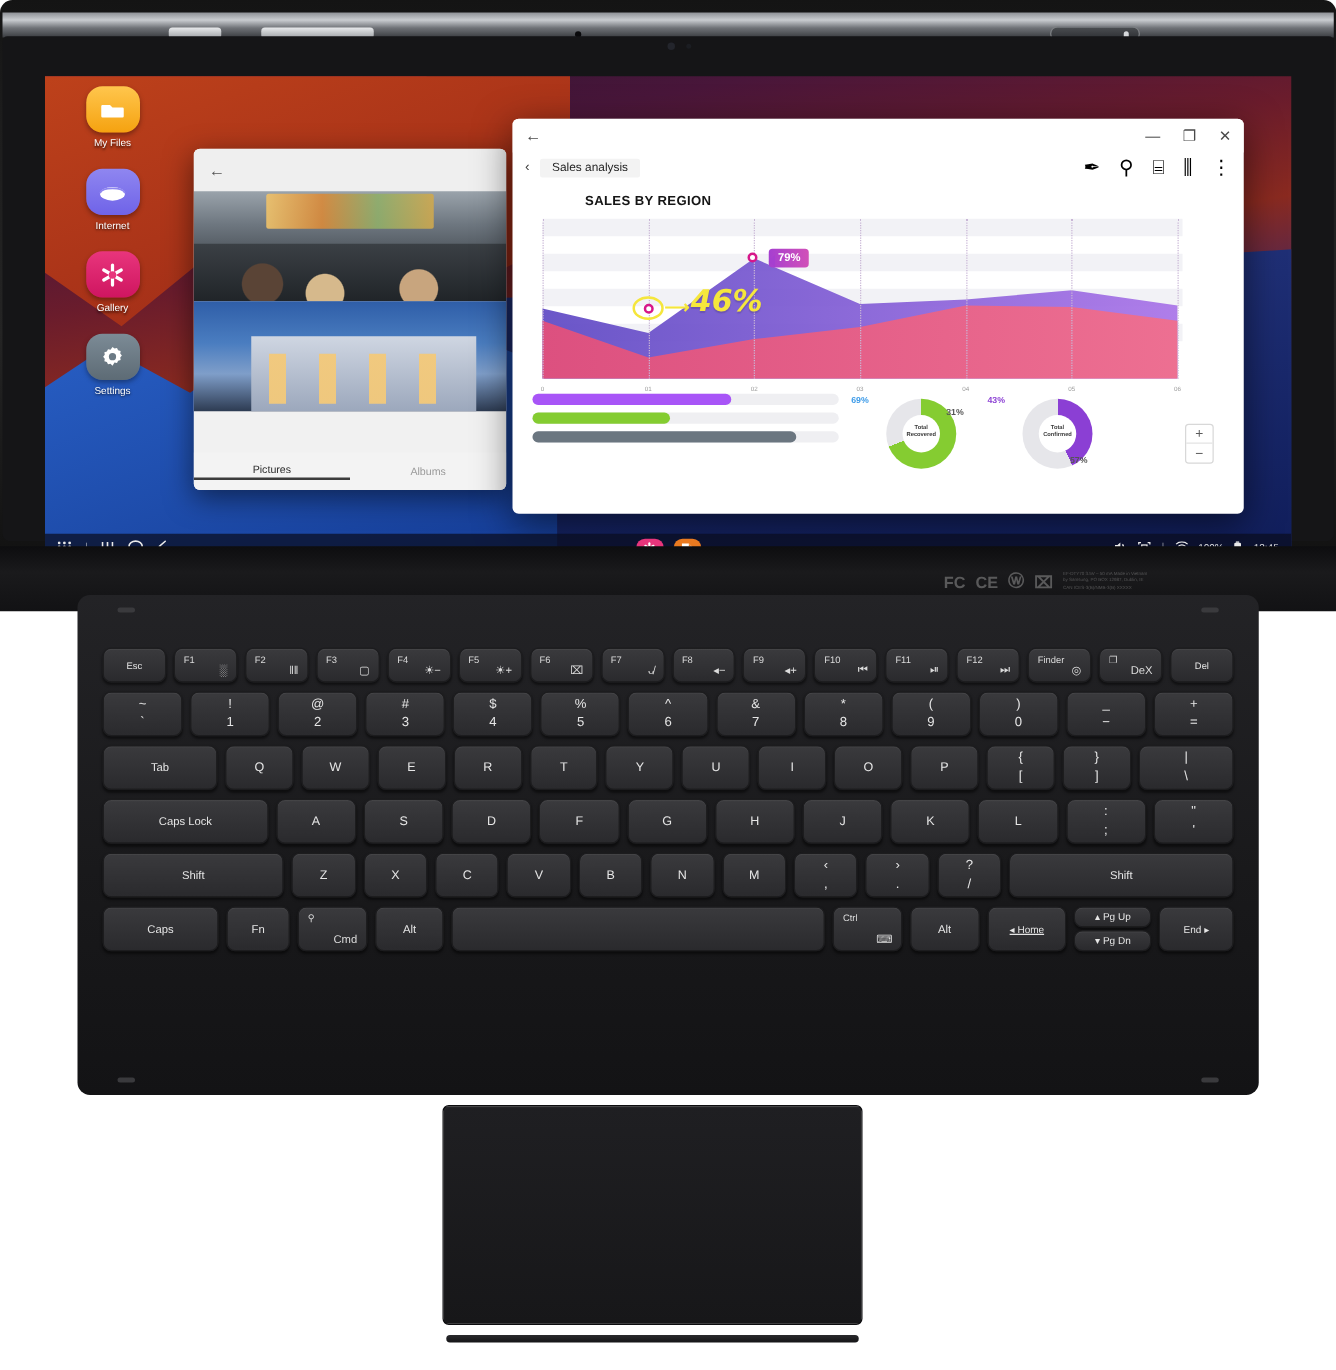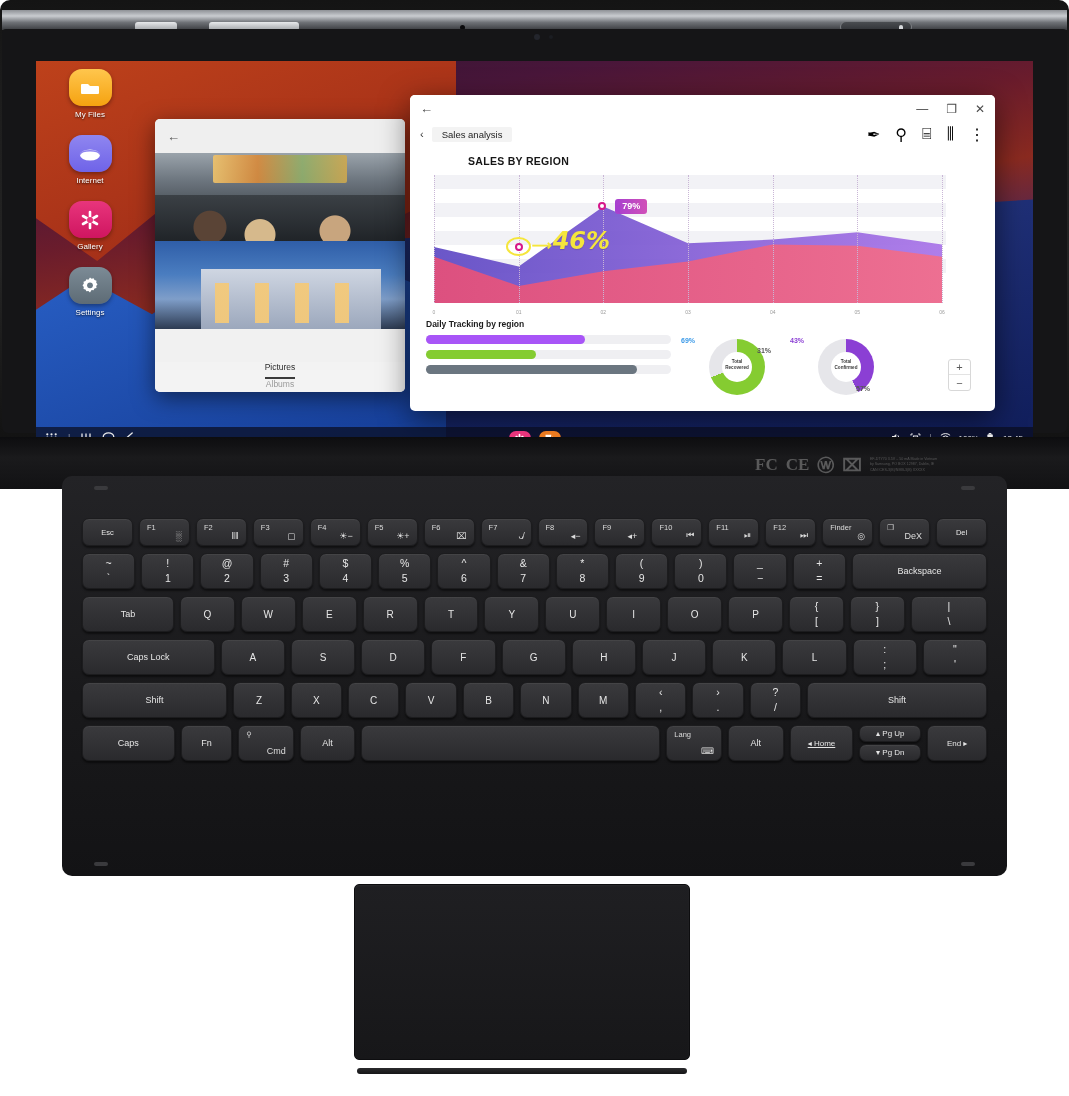--- a/index.html
+++ b/index.html
@@ -89,21 +89,21 @@
     background: radial-gradient(circle at 22% 70%,#5a4436 0 16px,transparent 17px),
                 radial-gradient(circle at 42% 86%,#d6b98c 0 15px,transparent 16px),
                 radial-gradient(circle at 72% 78%,#c8a57e 0 15px,transparent 16px),
                 linear-gradient(180deg,#3b4045,#202428); }
   .photo-house { background: linear-gradient(180deg,#2f5ea8 0%,#4a7dc0 38%,#7f9ec9 66%,#2d3b52 100%); }
   .photo-house::before { content:""; position:absolute; left:46px; top:28px; width:180px; height:62px;
     background: linear-gradient(180deg,#cfd6e2,#9aa6bb); }
   .photo-house::after { content:""; position:absolute; left:60px; top:42px; width:150px; height:40px;
     background: repeating-linear-gradient(90deg,#f3c97a 0 14px,transparent 14px 40px); opacity:.95; }
   .gal-tabs { position:absolute; bottom:0; left:0; width:250px; height:30px; background:#f3f3f3;
-    display:flex; align-items:center;flex-direction:column; }
+    display:flex; align-items:center; }
   .gal-tab { flex:1; text-align:center; font-size:8.5px; color:#9a9a9a; }
   .gal-tab.active { color:#2d2d2d; border-bottom:2px solid #3b3b3b; padding-bottom:2px; }
 
   
   .win-sales {
     position:absolute; left:374px; top:34px; width:585px; height:316px;
     background:#ffffff; border-radius:5px; box-shadow:0 8px 30px rgba(0,0,0,.55); overflow:hidden;
   }
   .sw-titlebar { height:27px; display:flex; align-items:center; padding:0 10px; background:#fff; }
   .sw-back { font-size:13px; color:#4a4a4a; }
@@ -159,21 +159,21 @@
   .tb-app { width:22px; height:15px; border-radius:7px; display:flex; align-items:center;
     justify-content:center; font-size:9px; color:#fff; }
   .tb-right { margin-left:auto; display:flex; align-items:center; gap:8px; color:#e8e8e8; font-size:8px; }
   .tb-ico { color:#e6e6e6; font-size:9px; }
 
   
   .kb-hinge { position:absolute; left:0; top:437px; width:1069px; height:52px;
     background: linear-gradient(180deg,#0d0d0f,#1a1a1c 40%,#121214 100%); }
   .reg-area { position:absolute; left:755px; top:448px; width:220px; height:34px;
     display:flex; align-items:center; gap:8px; opacity:.5; }
-  .reg-mark { color:#9a9a9a; font-size:17px; font-weight:bold; font-family:Liberation Serif, serif; }
+  .reg-mark { color:#9a9a9a; font-size:13px; font-weight:bold; font-family:Liberation Sans, sans-serif; }
   .reg-txt { font-size:3.6px; color:#8d8d8d; line-height:1.5; }
 
   .kb-body { position:absolute; left:62px; top:476px; width:945px; height:400px;
     background: linear-gradient(180deg,#232326,#19191b 55%,#131315 100%);
     border-radius:10px; }
   .kb-screw { position:absolute; width:14px; height:4px; border-radius:2px; background:#3a3a3d; }
   .keys { position:absolute; left:20px; top:26px; width:905px;margin-top:16px; }
   .krow { display:flex; gap:6px; margin-bottom:7px; }
   .key { background: linear-gradient(180deg,#3a3a3d,#2a2a2d); border-radius:7px;
     border:1px solid #1c1c1e; box-shadow: 0 2px 2px rgba(0,0,0,.5), inset 0 1px 0 rgba(255,255,255,.05);
@@ -345,21 +345,20 @@
 
             <div class="dot" id="dot79" style="left: 172.333px; top: 26.62px;"></div>
             <div class="badge79" id="badge79" style="left: 189.333px; top: 23.62px;">79%</div>
 
             <div class="ann-circle" id="anncirc" style="left: 79.6667px; top: 61.88px;"></div>
             <div class="dot" id="dot46" style="border-color: rgb(214, 23, 138); left: 88.6667px; top: 67.88px;"></div>
             <div class="ann-arrow" id="annarrow" style="left: 105.667px; top: 61.88px;">⟶</div>
             <div class="ann46" id="ann46" style="left: 126.667px; top: 51.88px;">46%</div>
           </div>
 
-          <div class="sw-h2">Daily Tracking by region</div>
 
           <div class="lower">
             <div class="bars" id="progress-bars">
                 <div class="bar-track">
                   <div class="bar-fill" style="width: 65%; background: rgb(168, 85, 247);"></div>
                 </div>
                 <div class="bar-track">
                   <div class="bar-fill" style="width: 45%; background: rgb(132, 204, 49);"></div>
                 </div>
                 <div class="bar-track">
@@ -639,21 +638,20 @@
               <span class="up">_</span>
               <span class="dn">−</span>
             </div>
           </div>
           <div class="key">
             <div class="two">
               <span class="up">+</span>
               <span class="dn">=</span>
             </div>
           </div>
-          <div class="key lbl" style="flex: 2.6 1 0px;">Backspace</div>
         </div>
         <div class="krow">
           <div class="key lbl" style="flex: 1.7 1 0px;">Tab</div>
           <div class="key">Q</div>
           <div class="key">W</div>
           <div class="key">E</div>
           <div class="key">R</div>
           <div class="key">T</div>
           <div class="key">Y</div>
           <div class="key">U</div>
@@ -735,21 +733,21 @@
         <div class="krow">
           <div class="key lbl" style="flex: 2.2 1 0px;">Caps</div>
           <div class="key lbl" style="flex: 1.2 1 0px;">Fn</div>
           <div class="key" style="flex: 1.3 1 0px;">
             <span class="fl">⚲</span>
             <span class="fr">Cmd</span>
           </div>
           <div class="key lbl" style="flex: 1.3 1 0px;">Alt</div>
           <div class="key spacebar" style="flex: 7.2 1 0px;"></div>
           <div class="key" style="flex: 1.3 1 0px;">
-            <span class="fl">Lang</span>
+            <span class="fl">Ctrl</span>
             <span class="fr">⌨</span>
           </div>
           <div class="key lbl" style="flex: 1.3 1 0px;">Alt</div>
           <div class="key small" style="flex: 1.5 1 0px; text-decoration: underline;">◂ Home</div>
           <div class="pg-stack" style="flex: 1.5 1 0px;">
             <div class="key">▴ Pg Up</div>
             <div class="key">▾ Pg Dn</div>
           </div>
           <div class="key small" style="flex: 1.4 1 0px;">End ▸</div>
         </div>

